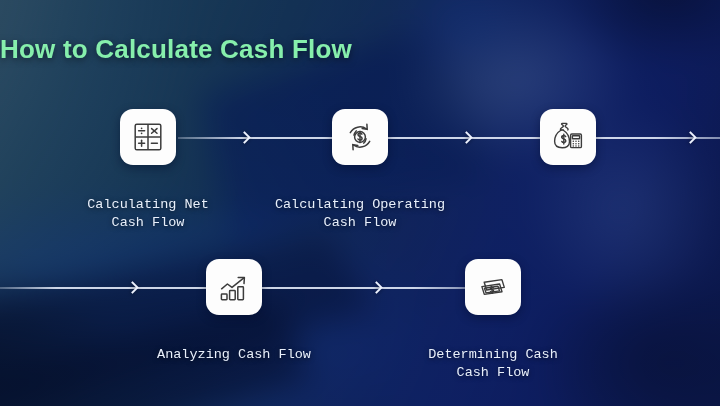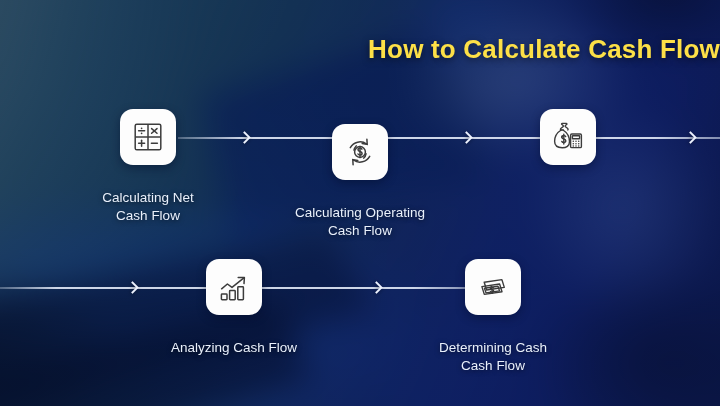--- a/index.html
+++ b/index.html
@@ -83,22 +83,22 @@
   #bg-tint {
     position:absolute; inset:0; z-index:1;
     background:linear-gradient(100deg, rgba(10,30,58,.34) 0%, rgba(10,26,64,.30) 40%, rgba(12,24,74,.40) 100%);
   }
 
   
   #content { position:absolute; inset:0; z-index:3; }
 
   #title {
     position:absolute; left:0; right:0; top:34px;
-    text-align:right;
-    font-size:26px; font-weight:bold; color:#fde047;
+    text-align:left;
+    font-size:26px; font-weight:bold; color:#86efac;
     letter-spacing:.2px;
     text-shadow:0 2px 7px rgba(0,0,0,.50);
   }
 
   
   .rail {
     position:absolute; height:2px;
     background:linear-gradient(90deg, rgba(226,234,248,.30), rgba(232,239,252,.88) 12%, rgba(232,239,252,.88) 88%, rgba(226,234,248,.55));
     z-index:3;
   }
@@ -116,26 +116,27 @@
   .card {
     width:56px; height:56px;
     background:#fdfdfd;
     border-radius:13px;
     box-shadow:0 3px 10px rgba(0,10,40,.45);
     display:flex; align-items:center; justify-content:center;
     margin:0 auto;
   }
   .card svg { display:block; }
   .label {
-    margin-top:24px;
+    margin-top:31px;
     text-align:center;
     font-size:13.5px; line-height:17.5px;
     color:#e9f0fb;
     text-shadow:0 1px 5px rgba(0,0,0,.58);
     white-space:nowrap;
+    font-family:Liberation Mono, monospace;
   }
 </style>
 </head>
 <body>
 
 <div id="bg-photo">
   <div class="layer bg-base"></div>
   <div class="layer bg-blinds"></div>
   <div class="layer bg-screen"></div>
   <div class="layer bg-desk"></div>
@@ -187,21 +188,21 @@
             <circle cx="9.6" cy="12.3" r=".85"></circle>
         </g>
       </svg>
     </div>
     <div class="label">
       <div>Calculating Net</div>
       <div>Cash Flow</div>
     </div>
   </div>
 
-  <div class="node" style="left:262px; top:124px; width:196px;">
+  <div class="node" style="left:262px; top:109px; width:196px;">
     <div class="card">
 
       <svg width="32" height="32" viewBox="0 0 32 32">
         <g fill="none" stroke="#3c3c3c" stroke-width="1.5" stroke-linecap="round">
           <path d="M6.3 11.6A11.2 11.2 0 0 1 22.6 8.0"></path>
           <path d="M25.7 20.4A11.2 11.2 0 0 1 9.4 24.0"></path>
           <polyline points="22.9,3.2 23.2,8.3 18.2,7.6"></polyline>
           <polyline points="9.1,28.8 8.8,23.7 13.8,24.4"></polyline>
           <path d="M10.0 14.2a8.2 8.2 0 0 1 2.2-4.3"></path>
           <path d="M22.0 17.8a8.2 8.2 0 0 1-2.2 4.3"></path>

